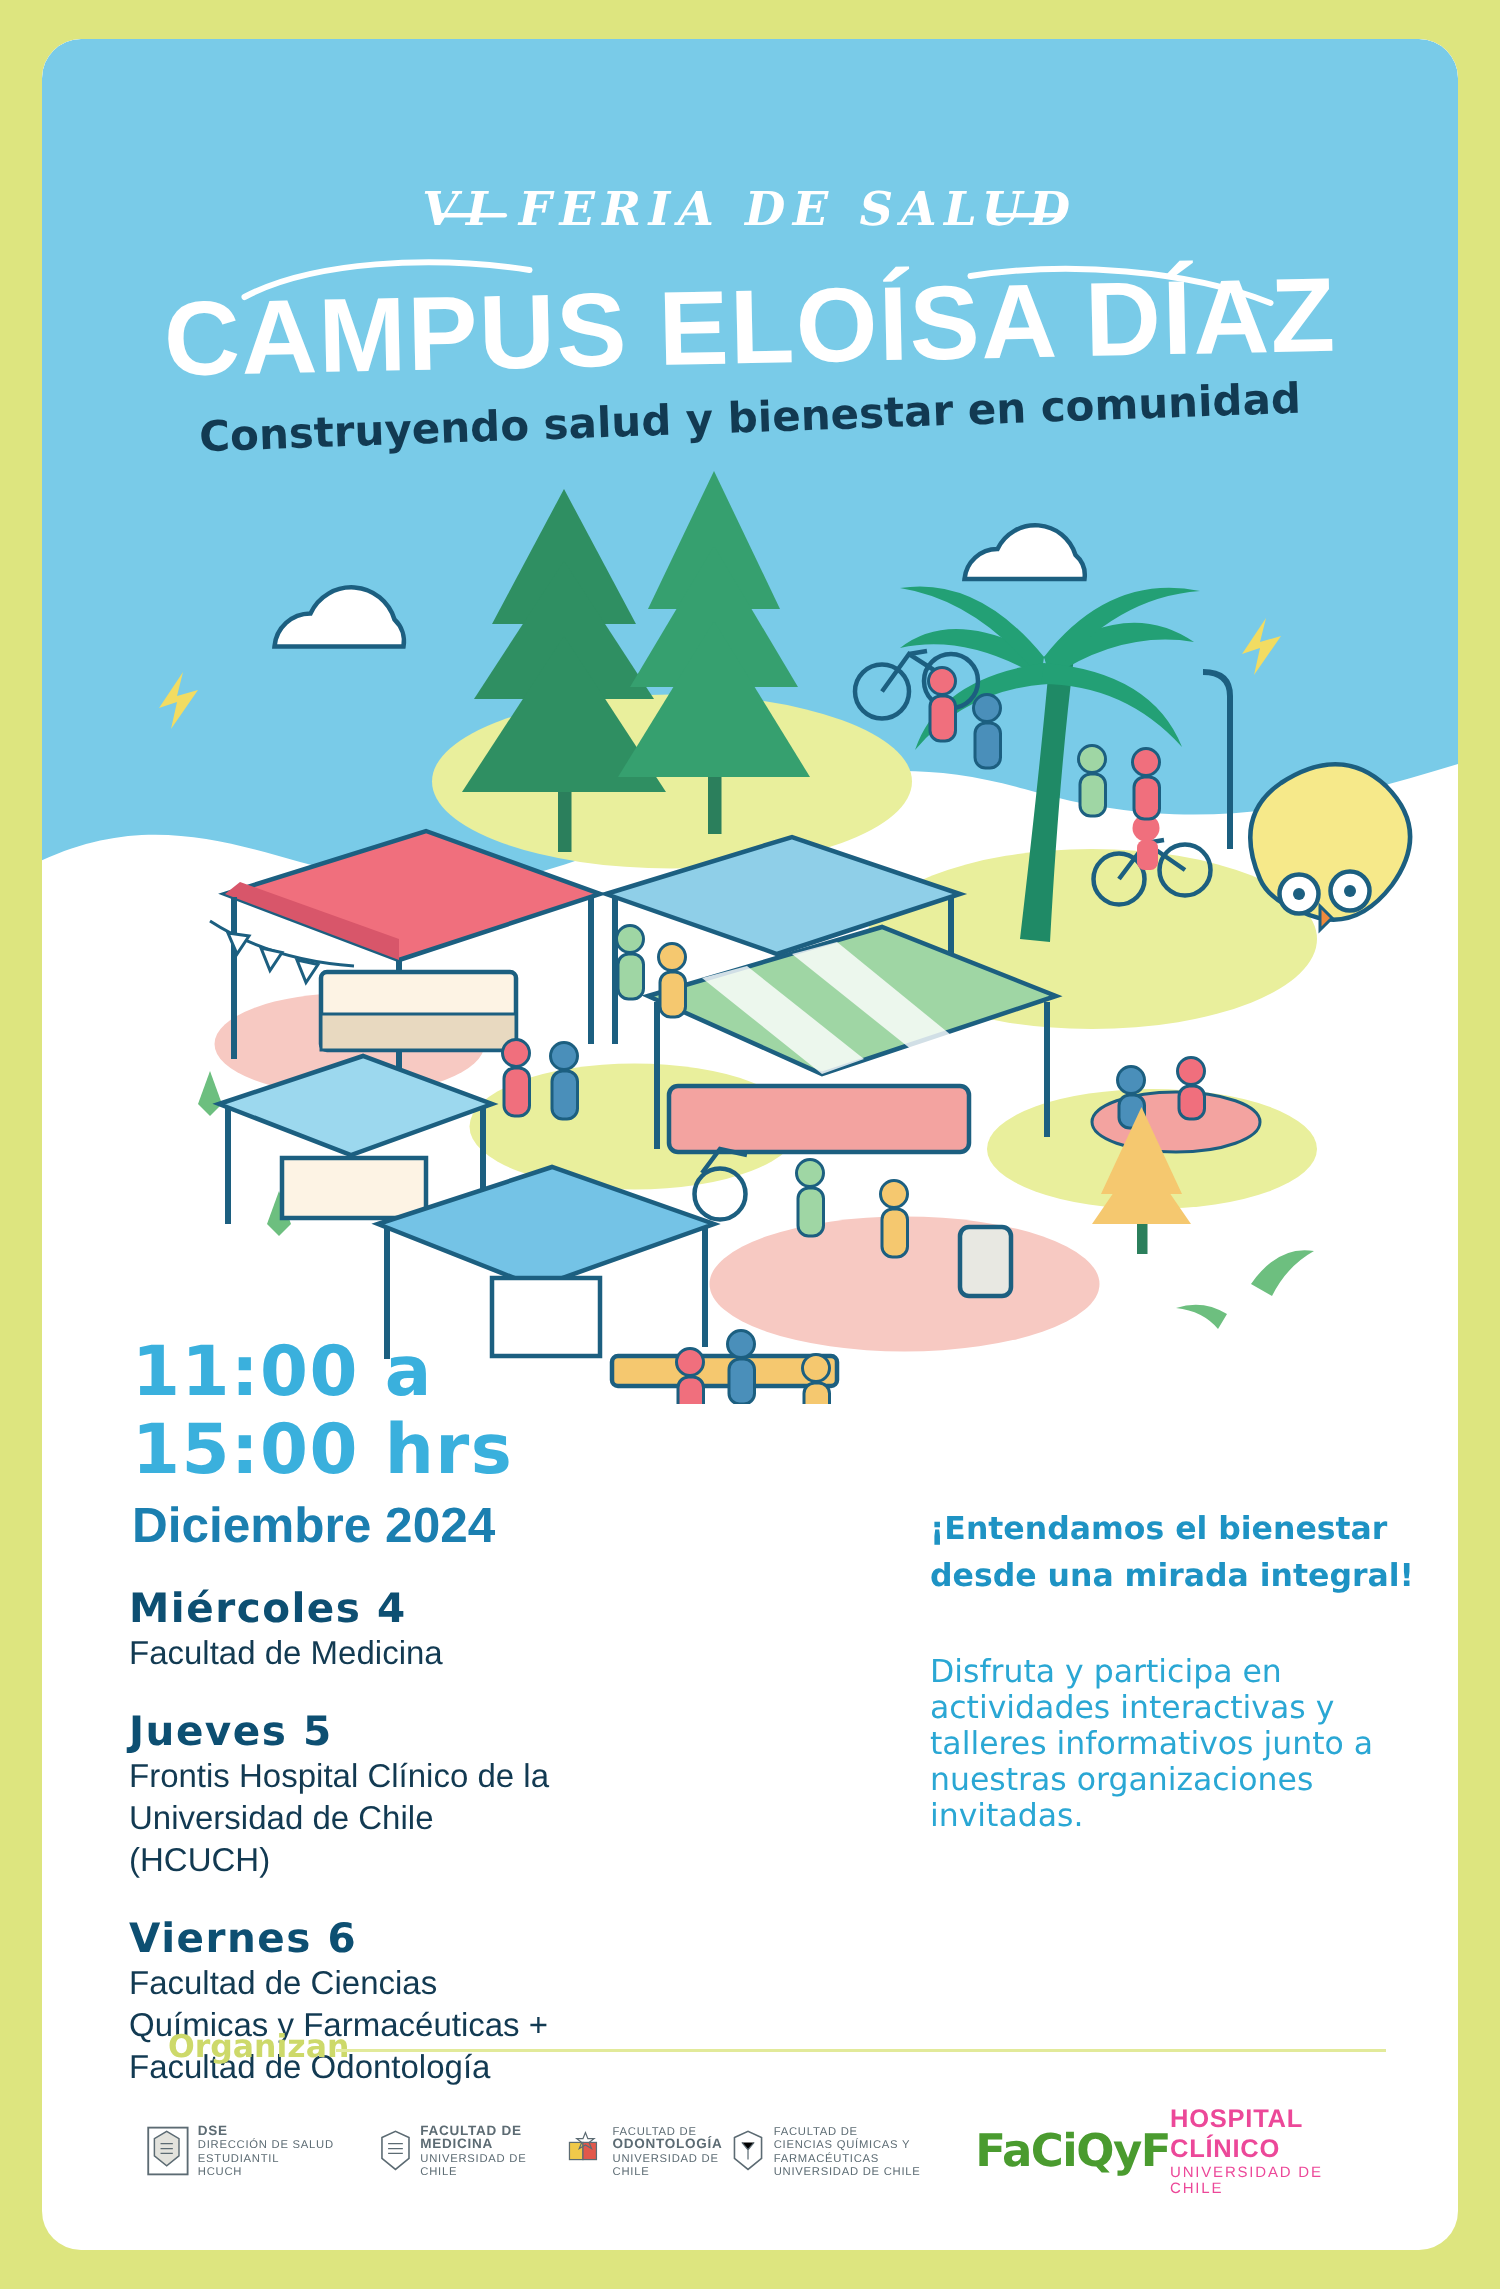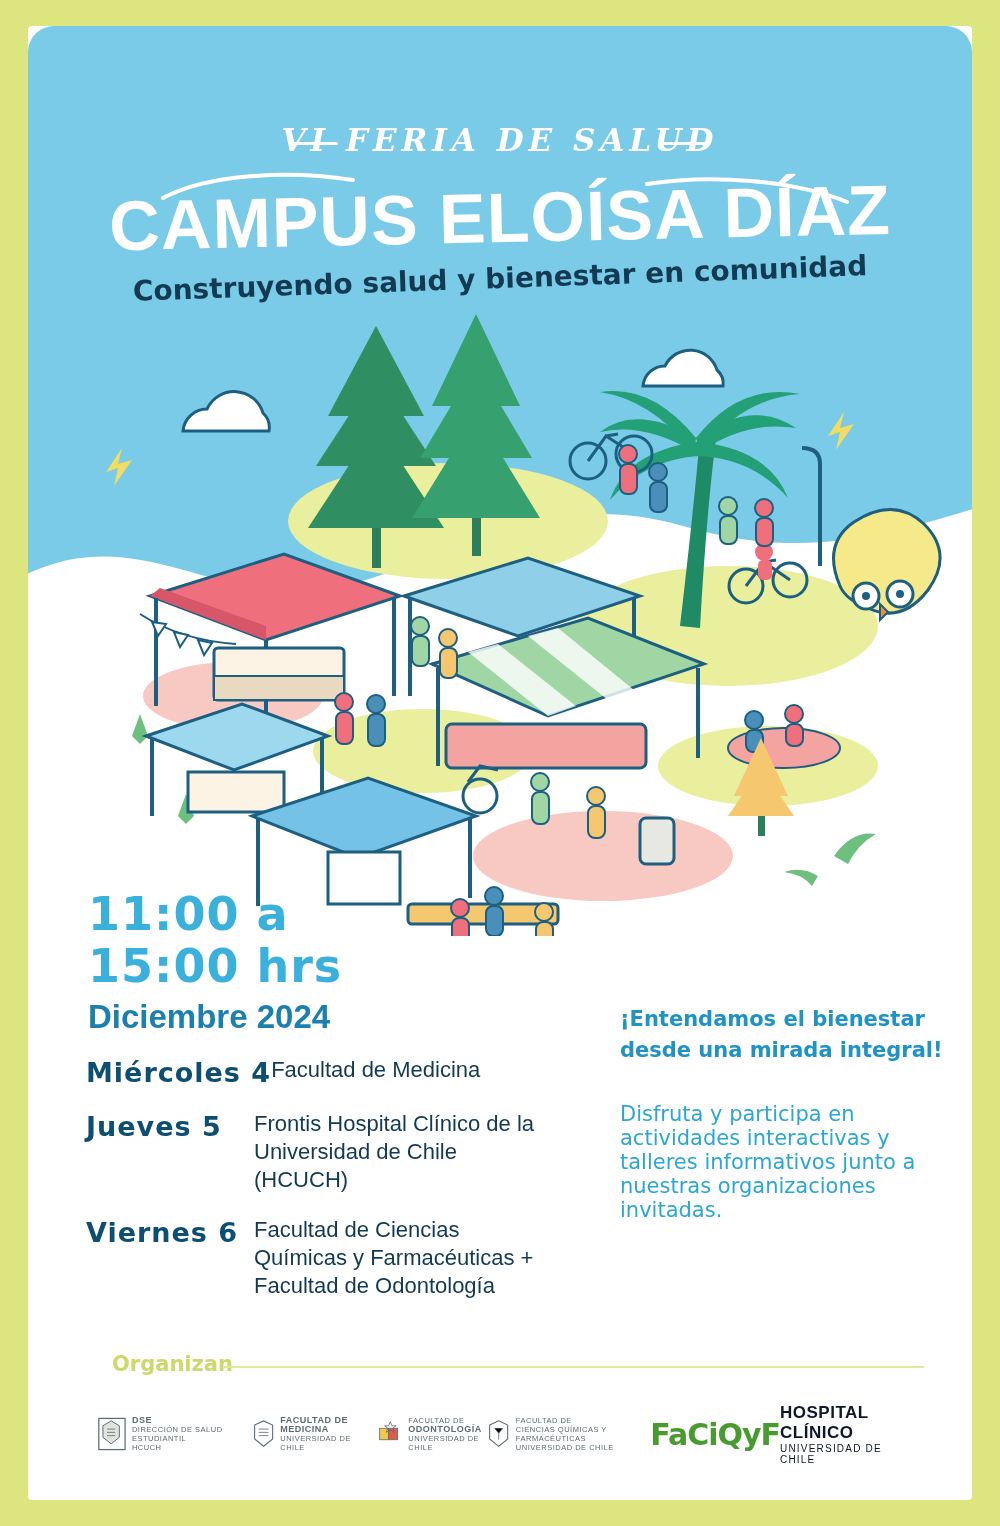--- a/index.html
+++ b/index.html
@@ -20,21 +20,21 @@
     background: #dde57f;
     box-sizing: border-box;
   }
   .card {
     position: absolute;
     left: 28px;
     top: 26px;
     width: 944px;
     height: 1474px;
     background: #ffffff;
-    border-radius: 4px;
+    border-radius: 26px;
     overflow: hidden;
   }
   
   .sky {
     position: absolute;
     left: 0; top: 0;
     width: 944px;
     height: 560px;
     background: #79cbe8;
     border-radius: 26px 26px 0 0;
@@ -141,20 +141,21 @@
   .schedule {
     position: absolute;
     left: 58px;
     top: 1030px;
     width: 470px;
   }
   .sched-row {
     display: flex;
     align-items: flex-start;
     margin-bottom: 22px;
+    flex-direction: column;
   }
   .sched-day {
     color: #0d4f72;
     font-family: "DejaVu Sans", sans-serif;
     font-weight: bold;
     font-size: 27px;
     letter-spacing: 1px;
     min-width: 168px;
     padding-top: 1px;
   }
@@ -240,21 +241,21 @@
     letter-spacing: 0.5px;
   }
   .faciqyf {
     font-family: "DejaVu Sans", sans-serif;
     font-weight: bold;
     font-size: 30px;
     color: #4a9b2f;
     letter-spacing: -1px;
   }
   .hcuch {
-    color: #0f172a;
+    color: #ec4899;
     font-family: "Liberation Sans", sans-serif;
   }
   .hcuch b { font-size: 17px; letter-spacing: 0.5px; }
   .hcuch span { font-size: 10px; letter-spacing: 1.2px; display:block; }
 </style>
 </head>
 <body>
 
 <div class="poster">
   <div class="card">

